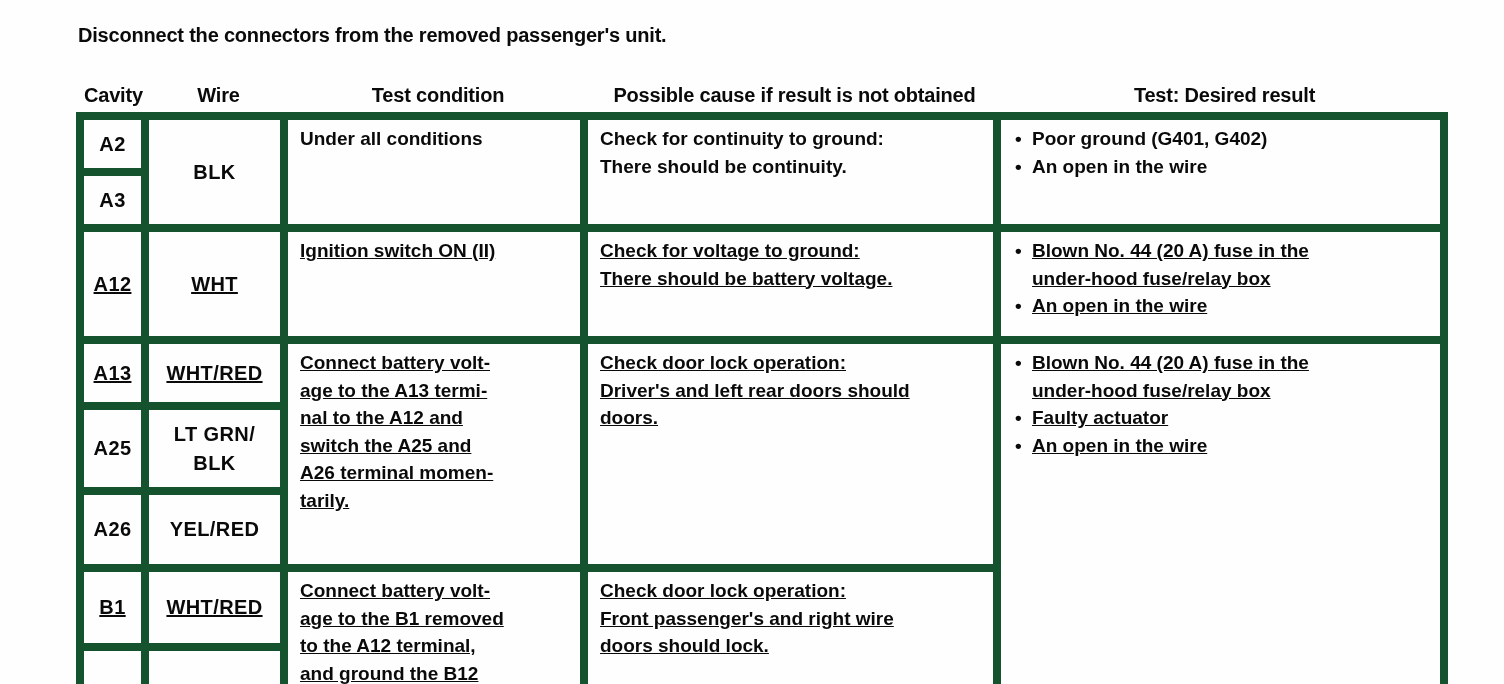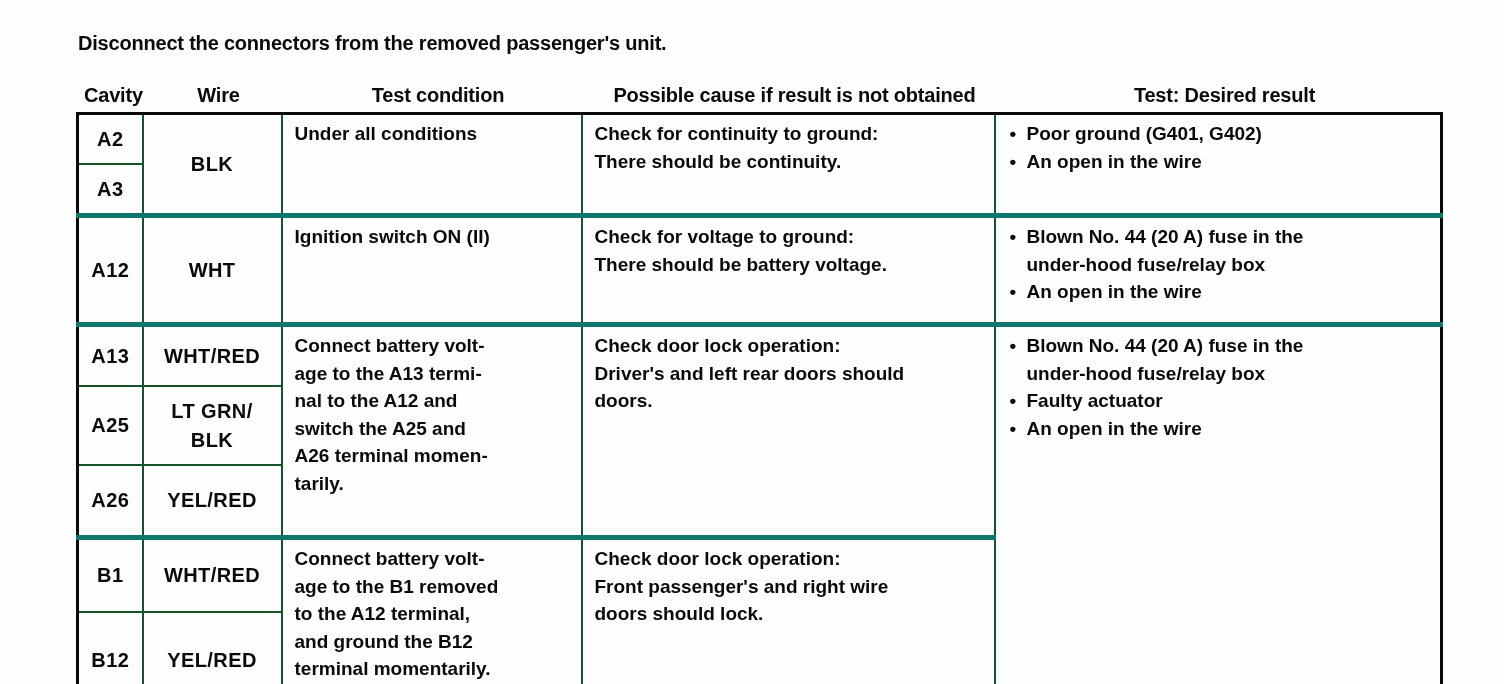--- a/index.html
+++ b/index.html
@@ -15,21 +15,21 @@
   }
   .page {
     position: relative;
     width: 1504px;
     height: 684px;
     background: #fefefe;
   }
   .title {
     position: absolute;
     left: 78px;
-    top: 32px;
+    top: 24px;
     font-size: 20px;
     letter-spacing: -0.2px;
     white-space: nowrap;
   }
   .colheads {
     position: absolute;
     left: 76px;
     top: 84px;
     width: 1364px;
     display: grid;
@@ -48,28 +48,28 @@
     border-collapse: collapse;
     table-layout: fixed;
     border: 3px solid #0a0a0a;
   }
   col.c-cavity { width: 65px; }
   col.c-wire   { width: 139px; }
   col.c-cond   { width: 300px; }
   col.c-result { width: 413px; }
   col.c-cause  { width: 447px; }
   td {
-    border: 2px solid #14532d;
+    border: 8px solid #14532d;
     font-size: 19px;
     line-height: 1.45;
     vertical-align: top;
     padding: 5px 12px;
     overflow: hidden;
   }
-  tr.sec td { border-top: 5px solid #0f766e; }
+  tr.sec td { border-top: 5px solid #0f766e; text-decoration: underline; }
   td.cav, td.wire {
     text-align: center;
     vertical-align: middle;
     padding: 2px 2px;
     font-size: 20px;
     letter-spacing: 0.4px;
   }
   .rh44  { height: 44px; }
   .rh100 { height: 100px; }
   .rh54  { height: 54px; }

